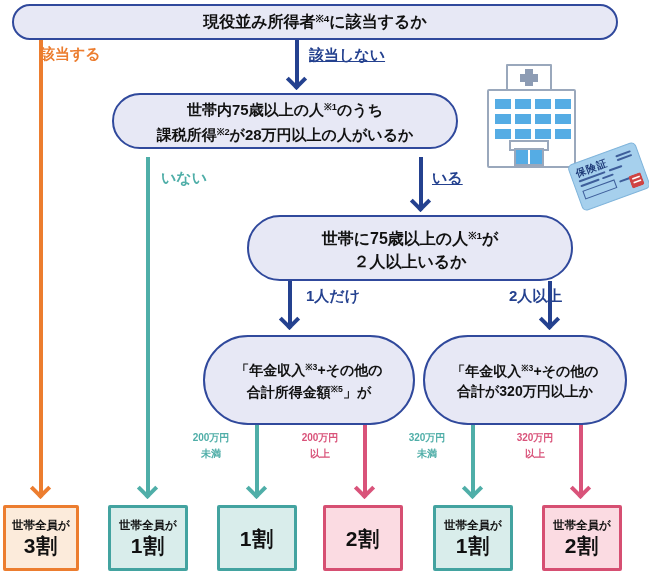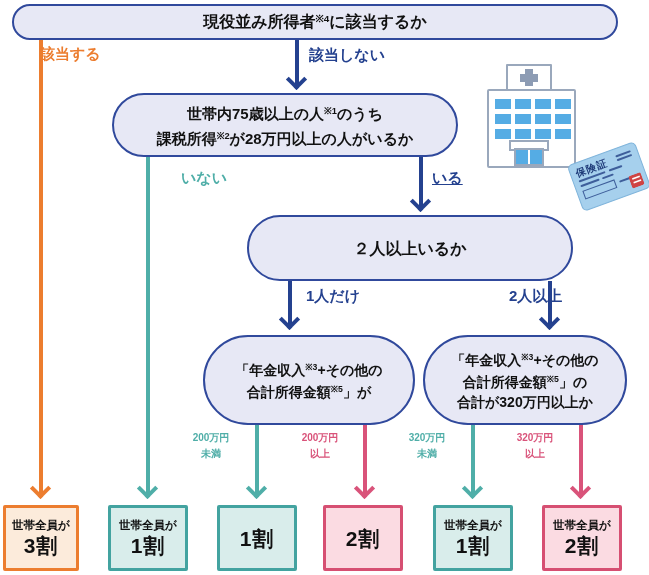--- a/index.html
+++ b/index.html
@@ -78,55 +78,55 @@
   <div class="qbox" style="left:12px;top:4px;width:606px;height:36px;border-radius:18px;font-size:16px;">
     <div class="line"><span>現役並み所得者</span><span class="sup">※4</span><span>に該当するか</span></div>
   </div>
 
   <div class="vl bg-orange" style="left:39px;top:40px;height:454px;"></div>
   <div class="ch bc-orange" style="left:33px;top:481px;"></div>
   <div class="elabel t-orange" style="left:40px;top:45px;">該当する</div>
 
   <div class="vl bg-navy" style="left:295px;top:40px;height:45px;"></div>
   <div class="ch bc-navy" style="left:289px;top:72px;"></div>
-  <div class="elabel t-navy" style="left:309px;top:46px;">該当しない</div>
-
-  <div class="qbox" style="left:112px;top:93px;width:346px;height:64px;border-radius:32px;font-size:15px;line-height:22px;">
+  <div class="elabel t-navy" style="left:309px;top:46px;text-decoration:underline;">該当しない</div>
+
+  <div class="qbox" style="left:112px;top:93px;width:346px;height:56px;border-radius:32px;font-size:15px;line-height:22px;">
     <div class="line"><span>世帯内75歳以上の人</span><span class="sup">※1</span><span>のうち</span></div>
     <div class="line"><span>課税所得</span><span class="sup">※2</span><span>が28万円以上の人がいるか</span></div>
   </div>
 
   <div class="vl bg-teal" style="left:146px;top:157px;height:337px;"></div>
   <div class="ch bc-teal" style="left:140px;top:481px;"></div>
-  <div class="elabel t-teal" style="left:161px;top:169px;margin-left:20px;">いない</div>
+  <div class="elabel t-teal" style="left:161px;top:169px;">いない</div>
 
   <div class="vl bg-navy" style="left:419px;top:157px;height:50px;"></div>
   <div class="ch bc-navy" style="left:413px;top:194px;"></div>
   <div class="elabel t-navy" style="left:432px;top:169px;text-decoration:underline;">いる</div>
 
   <div class="qbox" style="left:247px;top:215px;width:326px;height:66px;border-radius:33px;font-size:16px;line-height:23px;">
+    <div class="line"><span>世帯に75歳以上の人</span><span class="sup">※1</span><span>が</span></div>
     <div class="line"><span>２人以上いるか</span></div>
   </div>
 
   <div class="vl bg-navy" style="left:288px;top:281px;height:44px;"></div>
   <div class="ch bc-navy" style="left:282px;top:312px;"></div>
   <div class="elabel t-navy" style="left:306px;top:287px;">1人だけ</div>
 
   <div class="vl bg-navy" style="left:548px;top:281px;height:44px;"></div>
   <div class="ch bc-navy" style="left:542px;top:312px;"></div>
   <div class="elabel t-navy" style="left:509px;top:287px;">2人以上</div>
 
   <div class="qbox" style="left:203px;top:335px;width:212px;height:90px;border-radius:45px;font-size:14px;line-height:19.5px;">
     <div class="line"><span>「年金収入</span><span class="sup">※3</span><span>+その他の</span></div>
     <div class="line"><span>合計所得金額</span><span class="sup">※5</span><span>」が</span></div>
   </div>
 
   <div class="qbox" style="left:423px;top:335px;width:204px;height:90px;border-radius:45px;font-size:14px;line-height:19.5px;">
     <div class="line"><span>「年金収入</span><span class="sup">※3</span><span>+その他の</span></div>
-    <div class="line"><span>合計所得金額</span><span class="sup">※5</span><span>」の</span></div>
     <div class="line"><span>合計が320万円以上か</span></div>
   </div>
 
   <div class="vl bg-teal" style="left:255px;top:425px;height:69px;"></div>
   <div class="ch bc-teal" style="left:249px;top:481px;"></div>
   <div class="mlabel t-teal" style="left:175px;top:430px;">
     <div>200万円</div>
     <div>未満</div>
   </div>
 

